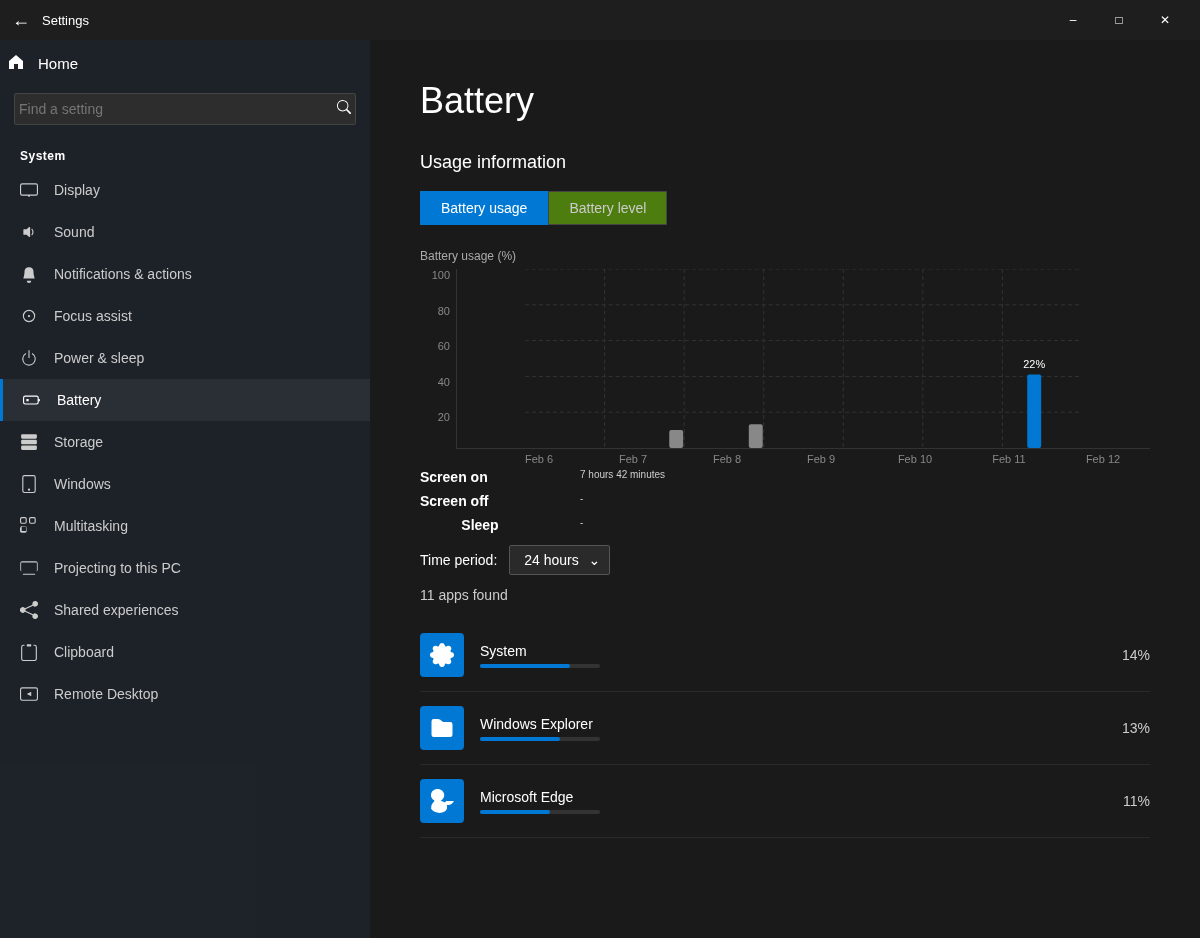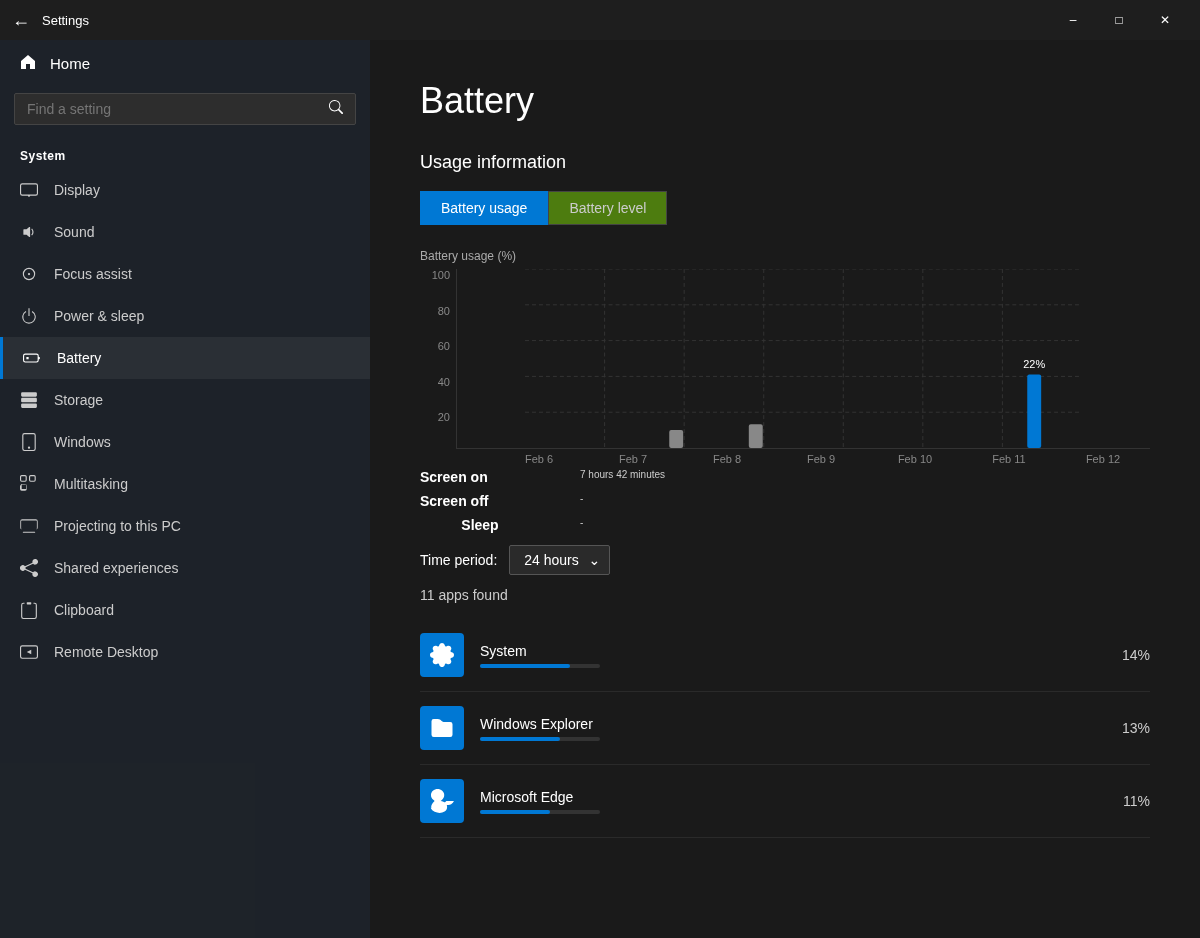--- a/index.html
+++ b/index.html
@@ -62,34 +62,34 @@
       background: rgba(30, 35, 42, 0.95);
       flex-shrink: 0;
       display: flex;
       flex-direction: column;
       overflow-y: auto;
     }
 
     .sidebar-home {
       display: flex;
       align-items: center;
-      padding: 14px 20px;
+      padding: 14px 8px;
       cursor: pointer;
       gap: 14px;
       font-size: 15px;
     }
 
     .search-box {
       margin: 6px 14px 14px 14px;
       display: flex;
       align-items: center;
       background: #2d2d2d;
       border: 1px solid #444;
       border-radius: 2px;
-      padding: 6px 12px;
+      padding: 6px 4px;
       gap: 8px;
     }
     .search-input {
       background: transparent;
       border: none;
       color: #aaa;
       font-size: 14px;
       flex: 1;
       outline: none;
     }
@@ -373,20 +373,28 @@
 
     <div class="sidebar-item">
       <span class="icon">
         <svg width="18" height="18" viewBox="0 0 16 16" fill="#ccc">
             <path d="M9 4a.5.5 0 0 0-.812-.39L5.825 5.5H3.5A.5.5 0 0 0 3 6v4a.5.5 0 0 0 .5.5h2.325l2.363 1.89A.5.5 0 0 0 9 12V4zm3.025 4a4.486 4.486 0 0 1-1.318 3.182L10 10.475A3.489 3.489 0 0 0 11.025 8 3.49 3.49 0 0 0 10 5.525l.707-.707A4.486 4.486 0 0 1 12.025 8z"></path>
           </svg>
       </span>
       <span>Sound</span>
     </div>
 
+    <div class="sidebar-item">
+      <span class="icon">
+        <svg width="18" height="18" viewBox="0 0 16 16" fill="#ccc">
+            <path d="M8 16a2 2 0 0 0 2-2H6a2 2 0 0 0 2 2zM8 1.918l-.797.161A4.002 4.002 0 0 0 4 6c0 .628-.134 2.197-.459 3.742-.16.767-.376 1.566-.663 2.258h10.244c-.287-.692-.502-1.491-.663-2.258C12.134 8.197 12 6.628 12 6a4.002 4.002 0 0 0-3.203-3.92L8 1.917z"></path>
+          </svg>
+      </span>
+      <span>Notifications &amp; actions</span>
+    </div>
 
     <div class="sidebar-item">
       <span class="icon">
         <svg width="18" height="18" viewBox="0 0 16 16" fill="#ccc">
             <path d="M8 3.5a4.5 4.5 0 1 0 0 9 4.5 4.5 0 0 0 0-9zM2.5 8a5.5 5.5 0 1 1 11 0 5.5 5.5 0 0 1-11 0z"></path>
             <path d="M8 7a1 1 0 1 0 0 2 1 1 0 0 0 0-2z"></path>
           </svg>
       </span>
       <span>Focus assist</span>
     </div>

